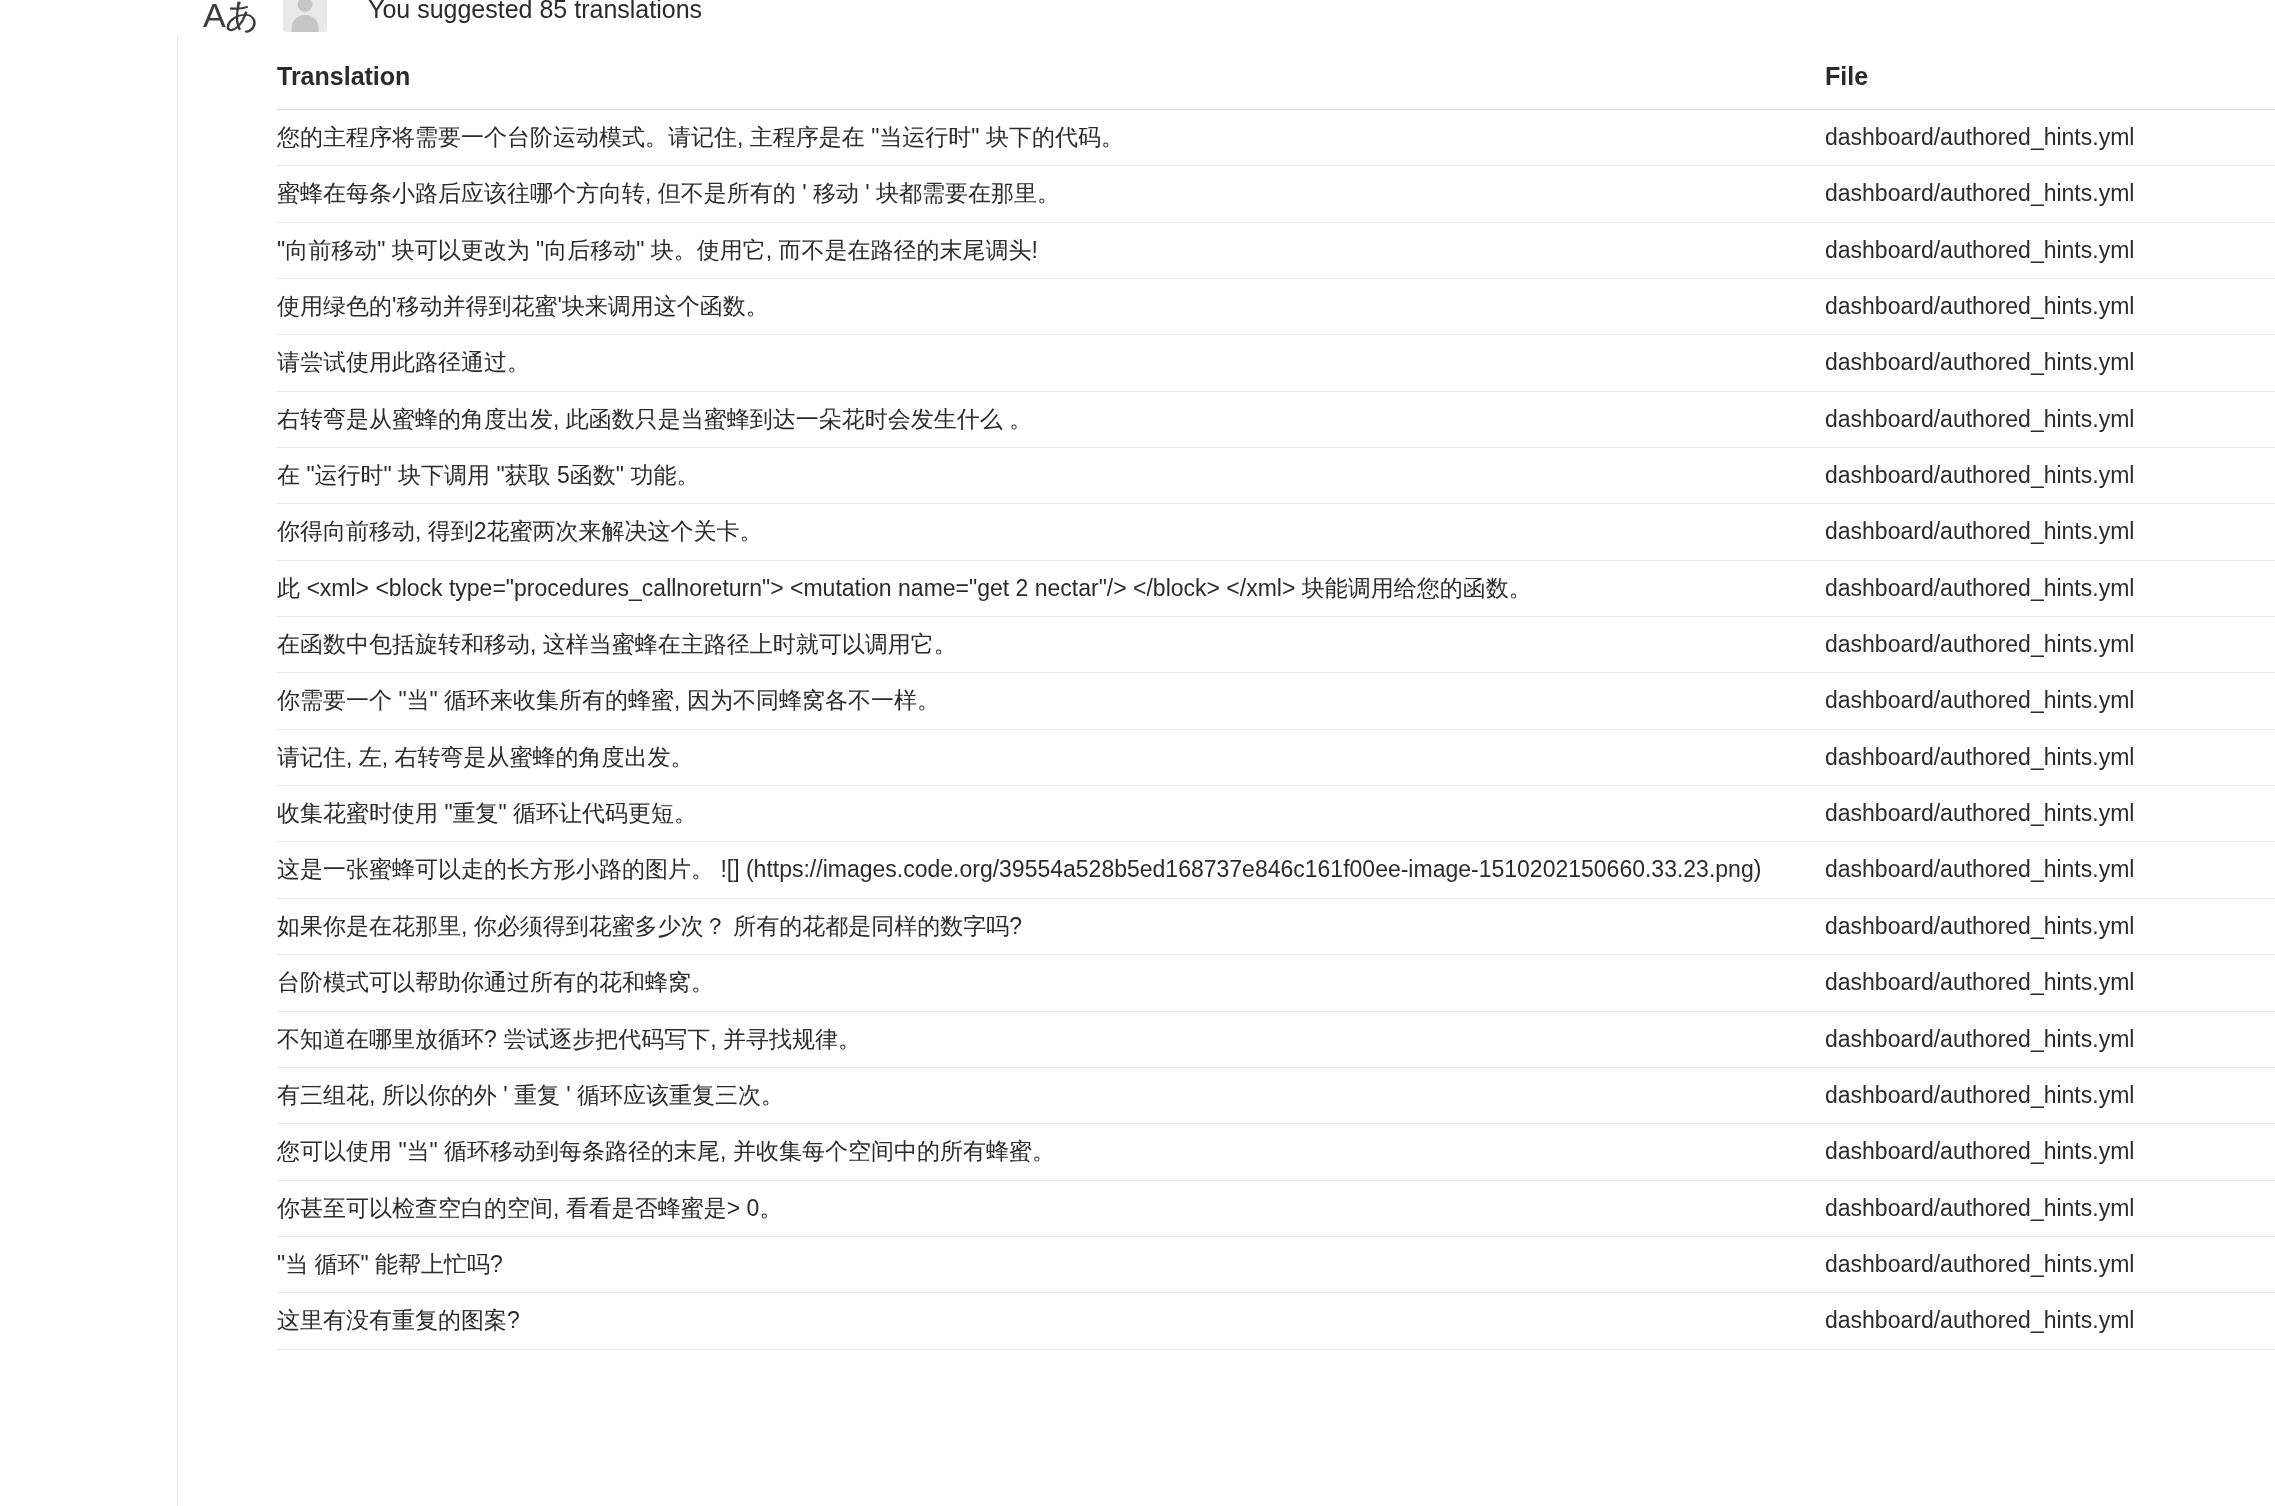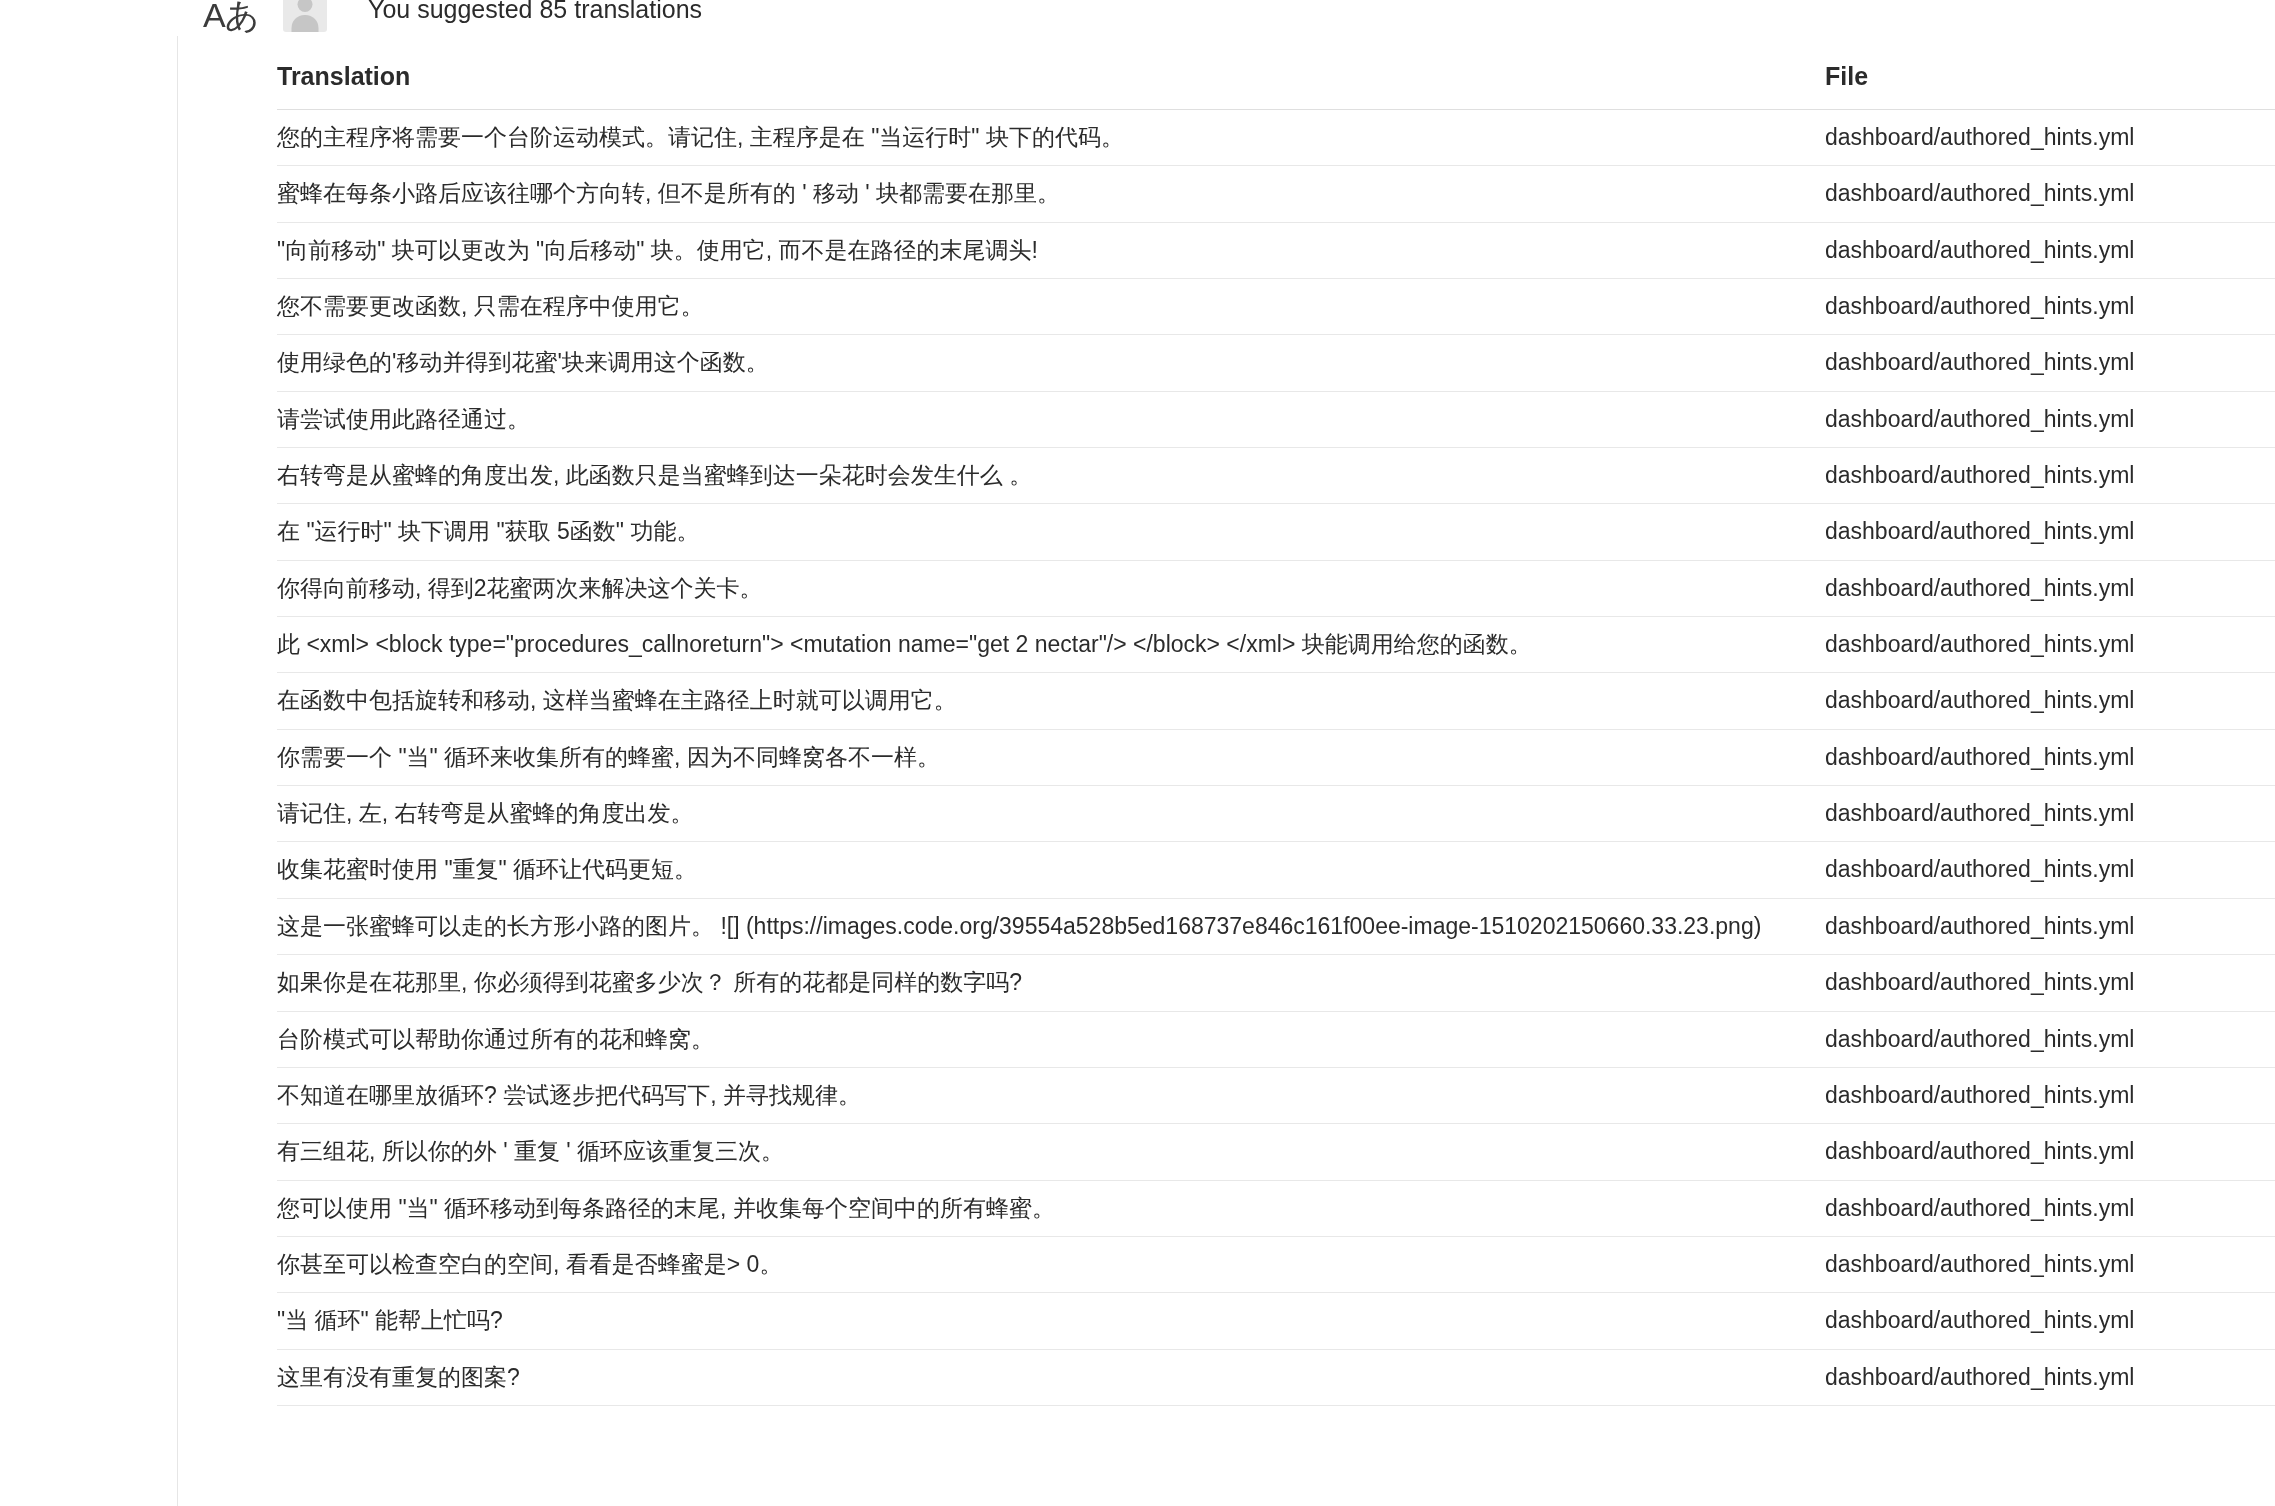--- a/index.html
+++ b/index.html
@@ -163,24 +163,20 @@
           </tr>
           <tr>
             <td class="trans">蜜蜂在每条小路后应该往哪个方向转, 但不是所有的 ' 移动 ' 块都需要在那里。</td>
             <td class="file">dashboard/authored_hints.yml</td>
           </tr>
           <tr>
             <td class="trans">"向前移动" 块可以更改为 "向后移动" 块。使用它, 而不是在路径的末尾调头!</td>
             <td class="file">dashboard/authored_hints.yml</td>
           </tr>
           <tr>
-            <td class="trans">您不需要更改函数, 只需在程序中使用它。</td>
-            <td class="file">dashboard/authored_hints.yml</td>
-          </tr>
-          <tr>
             <td class="trans">使用绿色的'移动并得到花蜜'块来调用这个函数。</td>
             <td class="file">dashboard/authored_hints.yml</td>
           </tr>
           <tr>
             <td class="trans">请尝试使用此路径通过。</td>
             <td class="file">dashboard/authored_hints.yml</td>
           </tr>
           <tr>
             <td class="trans">右转弯是从蜜蜂的角度出发, 此函数只是当蜜蜂到达一朵花时会发生什么 。</td>
             <td class="file">dashboard/authored_hints.yml</td>

